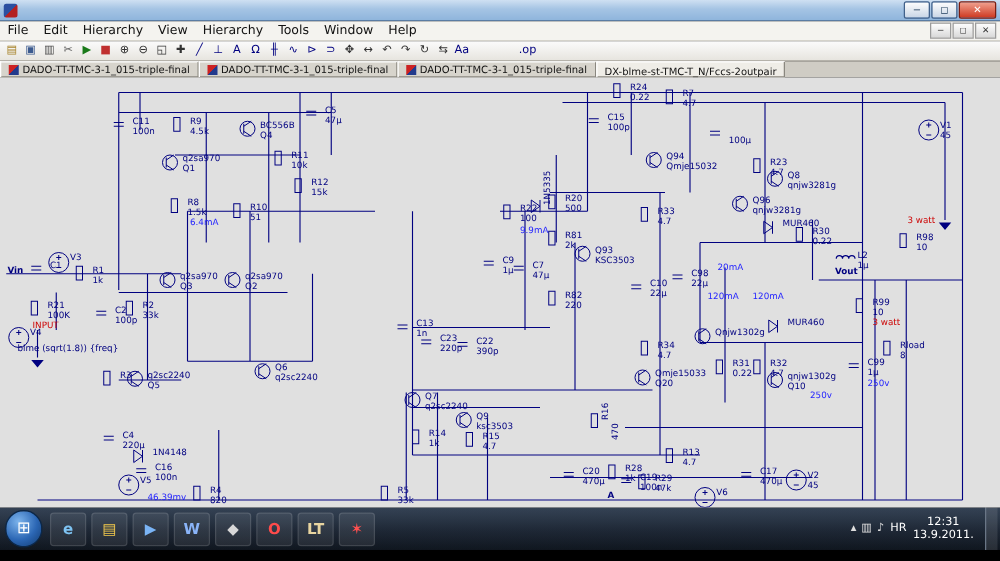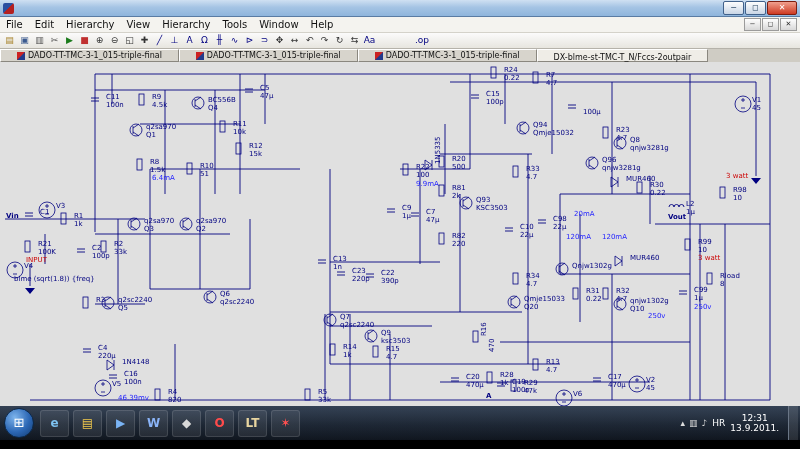--- a/index.html
+++ b/index.html
@@ -20,21 +20,21 @@
   .menu-item{padding:0 6px;}
   .mdi-controls{margin-left:auto;display:flex;padding-right:3px;}
   .mdibtn{width:15px;height:11px;margin-left:1px;border:1px solid #9b9b9b;background:linear-gradient(#fefefe,#d8d8d8);
     font-size:7px;line-height:10px;text-align:center;color:#333;}
   
   .toolbar{height:15px;display:flex;align-items:center;background:linear-gradient(#fbfbfb,#e7e5df);
     border-bottom:1px solid #b5b2aa;padding-left:2px;}
   .tbtn{min-width:13px;height:13px;margin:0 1px;font-size:9px;line-height:13px;text-align:center;border-radius:2px;}
   
   .tabbar{height:13px;display:flex;background:#cfccc4;align-items:stretch;}
-  .tab{display:flex;align-items:center;gap:3px;padding:0 16px;font-size:8px;color:#111;
+  .tab{display:flex;align-items:center;gap:3px;padding:0 6px;font-size:8px;color:#111;
     background:#d7d4cc;border:1px solid;border-color:#ffffff #8a877f #8a877f #ffffff;white-space:nowrap;}
   .tab.active{background:#efede7;flex-direction:column;}
   .tabicon{width:8px;height:8px;background:linear-gradient(135deg,#cc2222 49%,#223a8c 51%);}
   
   .canvas{position:relative;height:344px;background:#e0e0e0;}
   .canvas svg{position:absolute;inset:0;}
   svg text{font-family:"DejaVu Sans","Liberation Sans",sans-serif;}
   
   .statusbar{height:12px;background:#ece9e2;border-top:1px solid #b5b2aa;display:flex;align-items:center;
     font-family:"DejaVu Sans Mono","Liberation Mono",monospace;font-size:8px;color:#222;padding:0 4px;}

